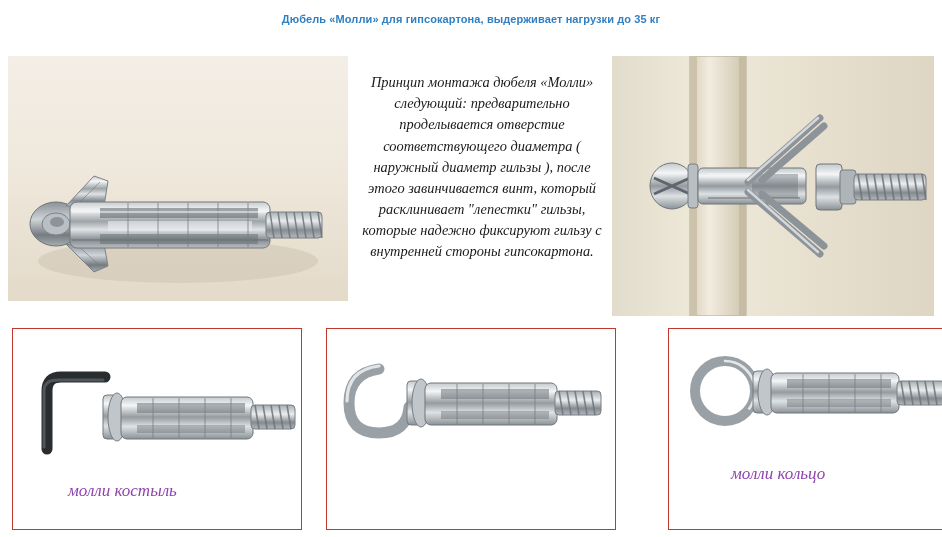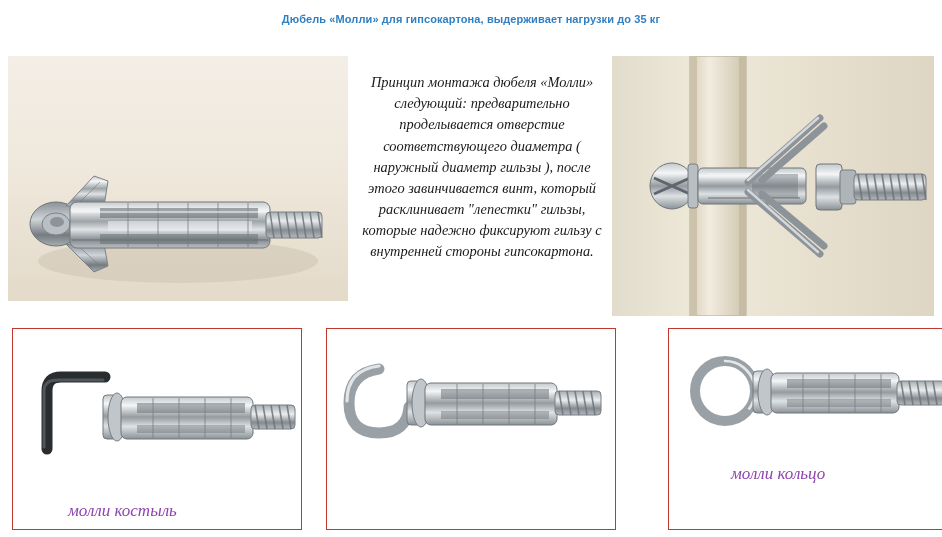--- a/index.html
+++ b/index.html
@@ -105,21 +105,21 @@
   .card-3 { left: 640px; width: 290px; margin-left: 28px; }
 
   .card-caption {
     position: absolute;
     font-family: "Liberation Serif", serif;
     font-style: italic;
     font-size: 17px;
     color: #8e44ad;
     white-space: nowrap;
   }
-  .cap-1 { left: 55px;  bottom: 8px; margin-top: 26px; }
+  .cap-1 { left: 55px;  bottom: 28px; margin-top: 26px; }
   .cap-2 { left: 30px;  bottom: 32px; }
   .cap-3 { left: 62px;  bottom: 45px; }
 
   .card-art {
     position: absolute;
     left: 0; top: 0;
     width: 100%;
     height: 100%;
   }
 

